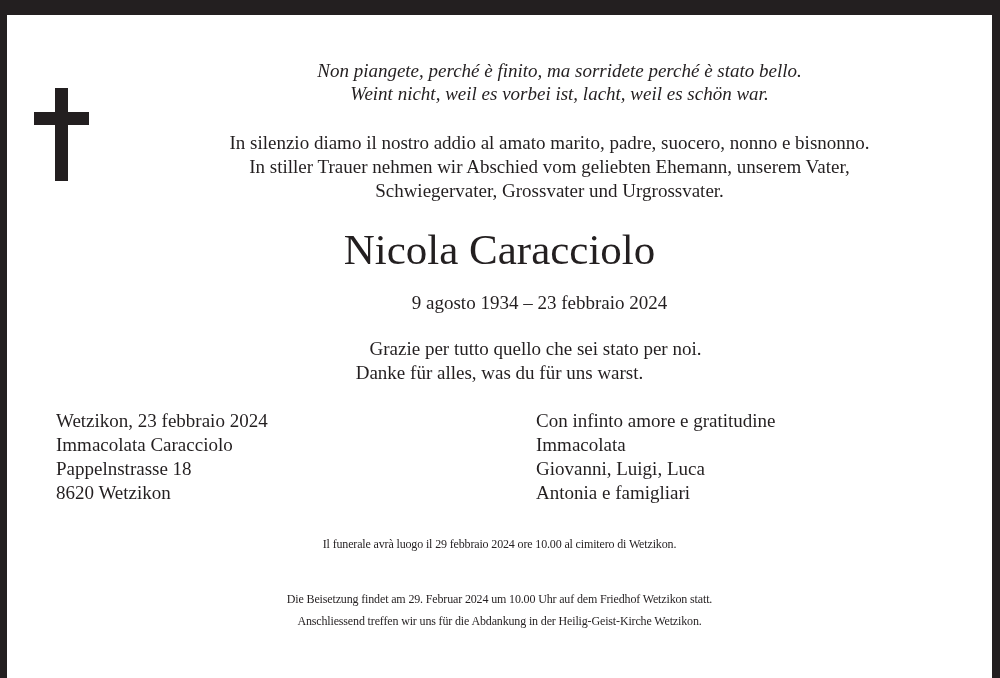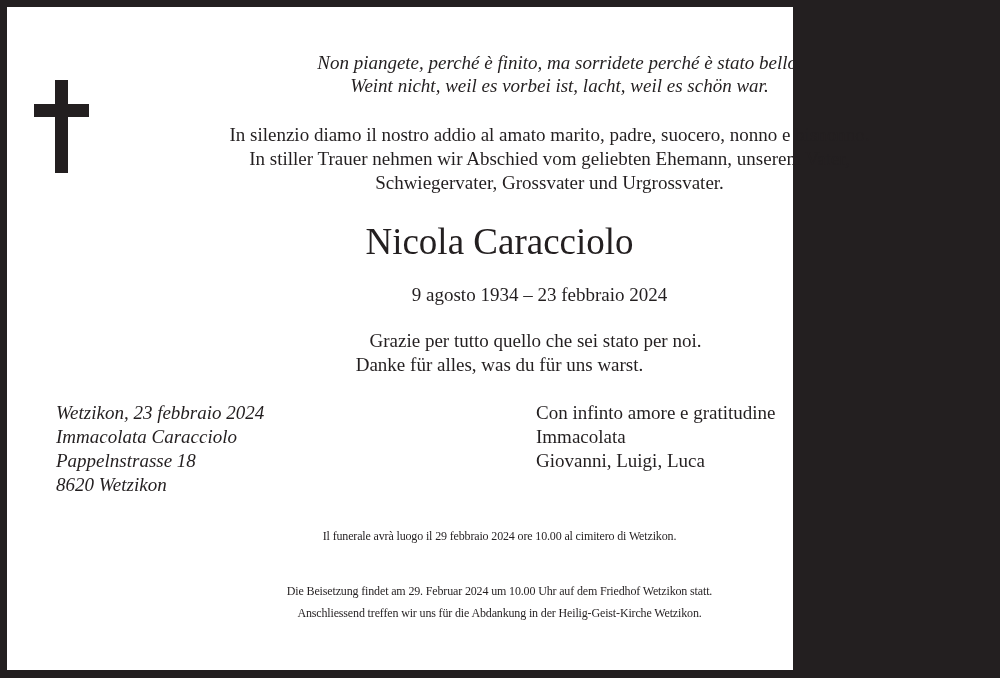--- a/index.html
+++ b/index.html
@@ -11,22 +11,22 @@
       width: 1000px;
       height: 678px;
       position: relative;
       overflow: hidden;
       font-family: "Liberation Serif", "DejaVu Serif", serif;
       color: #231f20;
     }
     .card {
       position: absolute;
       left: 7px;
-      top: 7px;
-      width: 786px;
+      top: 15px;
+      width: 985px;
       height: 663px;
       background: #ffffff;
     }
     .cross-v {
       position: absolute;
       left: 48px;
       top: 73px;
       width: 13px;
       height: 93px;
       background: #231f20;
@@ -49,21 +49,21 @@
     .quote {
       font-style: italic;
       font-size: 19px;
       line-height: 23px;
     }
     .intro {
       font-size: 19px;
       line-height: 24px;
     }
     .name {
-      font-size: 37px;
+      font-size: 43px;
       line-height: 50px;
     }
     .dates {
       font-size: 19px;
       line-height: 24px;
     }
     .thanks {
       font-size: 19px;
       line-height: 24px;
     }
@@ -97,31 +97,32 @@
   <div class="line intro" style="top:140px; left:50px;">In stiller Trauer nehmen wir Abschied vom geliebten Ehemann, unserem Vater,</div>
   <div class="line intro" style="top:164px; left:50px;">Schwiegervater, Grossvater und Urgrossvater.</div>
 
   <div class="line name" style="top:210px;">Nicola Caracciolo</div>
 
   <div class="line dates" style="top:276px;padding-left:40px;">9 agosto 1934 – 23 febbraio 2024</div>
 
   <div class="line thanks" style="top:322px;margin-left:36px;">Grazie per tutto quello che sei stato per noi.</div>
   <div class="line thanks" style="top:346px;">Danke für alles, was du für uns warst.</div>
 
-  <div class="col" style="left:49px; top:394px;font-style:italic;">
+  <div class="col" style="left:49px; top:394px;">
     <div>Wetzikon, 23 febbraio 2024</div>
     <div>Immacolata Caracciolo</div>
     <div>Pappelnstrasse 18</div>
     <div>8620 Wetzikon</div>
   </div>
 
   <div class="col" style="left:529px; top:394px;">
     <div>Con infinto amore e gratitudine</div>
     <div>Immacolata</div>
     <div>Giovanni, Luigi, Luca</div>
+    <div>Antonia e famigliari</div>
   </div>
 
   <div class="line notice" style="top:519px;">Il funerale avrà luogo il 29 febbraio 2024 ore 10.00 al cimitero di Wetzikon.</div>
 
   <div class="line notice" style="top:574px;">Die Beisetzung findet am 29. Februar 2024 um 10.00 Uhr auf dem Friedhof Wetzikon statt.</div>
   <div class="line notice" style="top:596px;">Anschliessend treffen wir uns für die Abdankung in der Heilig-Geist-Kirche Wetzikon.</div>
 
 </div>
 
 </body></html>

